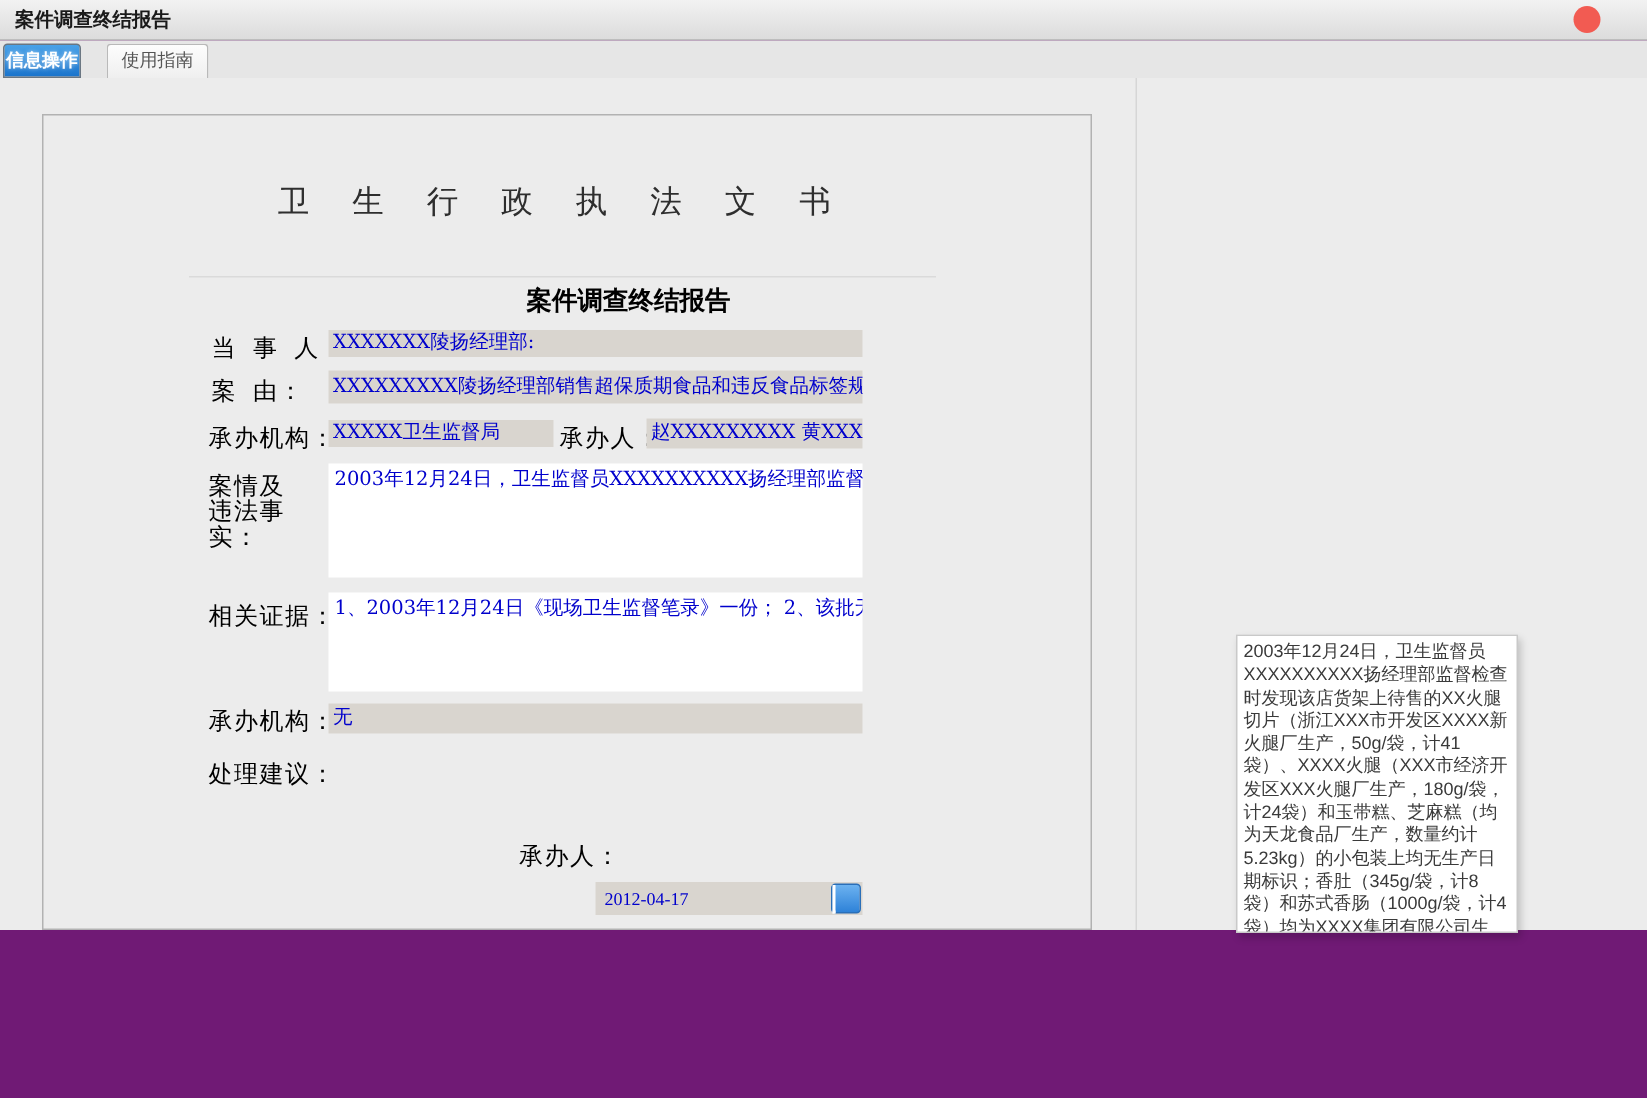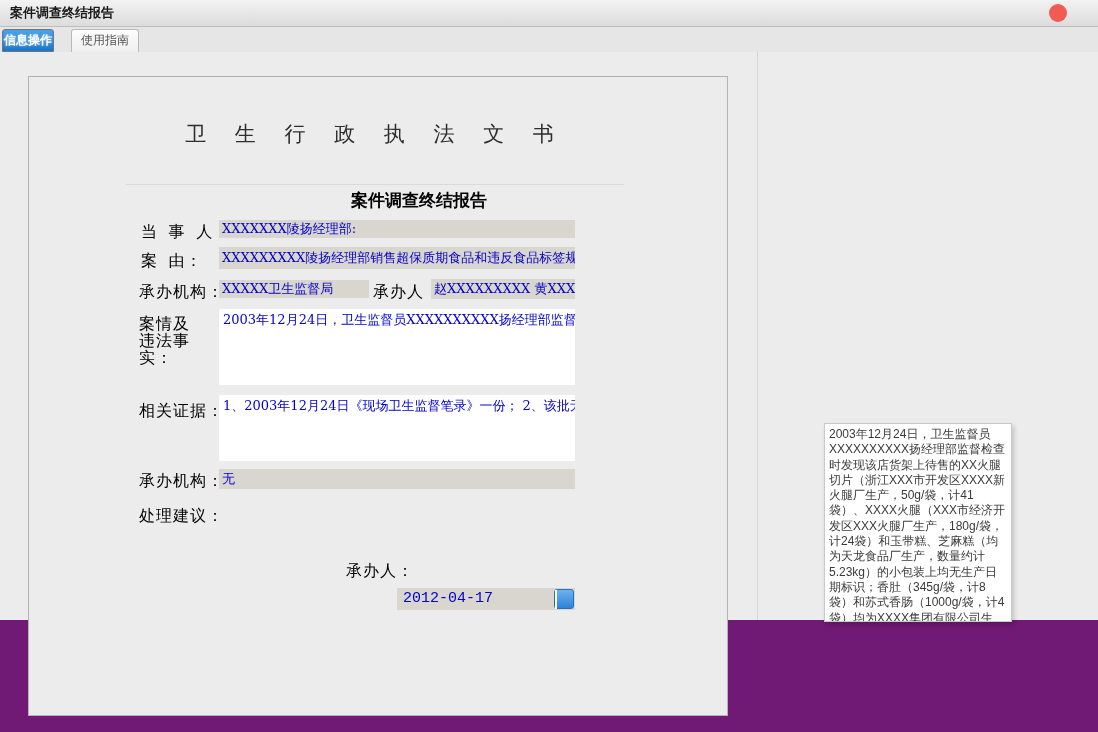--- a/index.html
+++ b/index.html
@@ -21,21 +21,21 @@
   .tab-active { left:2px; width:52px; background:linear-gradient(#4aa2e8,#1a74cc);
     color:#fff; font-weight:bold; border:1px solid #6a7682; text-shadow:0 0 3px rgba(255,255,255,.55); }
   .tab-inactive { left:71px; width:68px; background:linear-gradient(#fdfdfd,#efefef);
     color:#555; border:1px solid #b9b9b9; border-bottom:none; }
 
   
   .content { position:absolute; left:0; top:52px; width:1098px; height:568px; background:#ececec; }
   .v-divider { position:absolute; left:757px; top:0; width:1px; height:568px; background:#d6d6d6; }
 
   
-  .doc { position:absolute; left:28px; top:24px; width:700px; height:640px;
+  .doc { position:absolute; left:28px; top:24px; width:700px; height:544px;
     border:1px solid #b2b2b2; background:#ececec; overflow:hidden; }
   .doc-letterhead { position:absolute; left:97px; top:44px; width:498px; text-align:center;
     font-family:"DejaVu Serif","Liberation Serif",serif; font-size:21px; line-height:26px;
     letter-spacing:11px; color:#2e2e2e; }
   .doc-hr { position:absolute; left:97px; top:107px; width:498px; height:1px; background:#dadada; }
   .doc-title { position:absolute; left:190px; top:112px; width:400px; text-align:center;
     font-size:17px; font-weight:bold; color:#000; }
 
   .lbl { position:absolute; font-size:16px; color:#000; letter-spacing:1px;
     font-family:Liberation Mono, monospace; white-space:nowrap; }
@@ -63,22 +63,22 @@
   .evid-area    { left:190px; top:318px; width:356px; height:66px; }
   .disp-lbl     { left:110px; top:394px; }
   .disp-field   { left:190px; top:392px; width:356px; height:20px; line-height:20px; }
   .prop-lbl     { left:110px; top:429px;text-align:right; }
   .prop-area    { left:190px; top:418px; width:356px; height:52px; }
   .sign-lbl     { left:317px; top:484px; }
   .sign-field   { left:368px; top:481px; width:178px; height:20px; line-height:20px; }
 
   .combo { position:absolute; left:368px; top:511px; width:178px; height:22px;
     background:#d9d5cf; }
-  .combo-value { position:absolute; left:6px; top:0; line-height:22px; font-size:15px;
-    color:#0000cc; font-family:Liberation Mono, monospace; }
+  .combo-value { position:absolute; left:6px; top:0; line-height:22px; font-size:12px;
+    color:#0000cc; font-family:Liberation Serif, serif; }
   .combo-btn { position:absolute; right:1px; top:1px; width:20px; height:20px;
     background:linear-gradient(#6cb2f0,#2e82d8); border-radius:3px; border:1px solid #2a6fb8; }
   .chev { width:8px; height:8px; border-left:2px solid #fff; border-bottom:2px solid #fff;
     transform:rotate(-45deg); margin:3px auto 0; }
 
   
   .tooltip { position:absolute; left:824px; top:423px; width:188px; height:199px;
     background:#fff; border:1px solid #c9c9c9; box-shadow:2px 3px 5px rgba(0,0,0,.18);
     padding:3px 4px; font-size:12px; line-height:15.3px; color:#3a3a3a; overflow:hidden; }
 </style>

